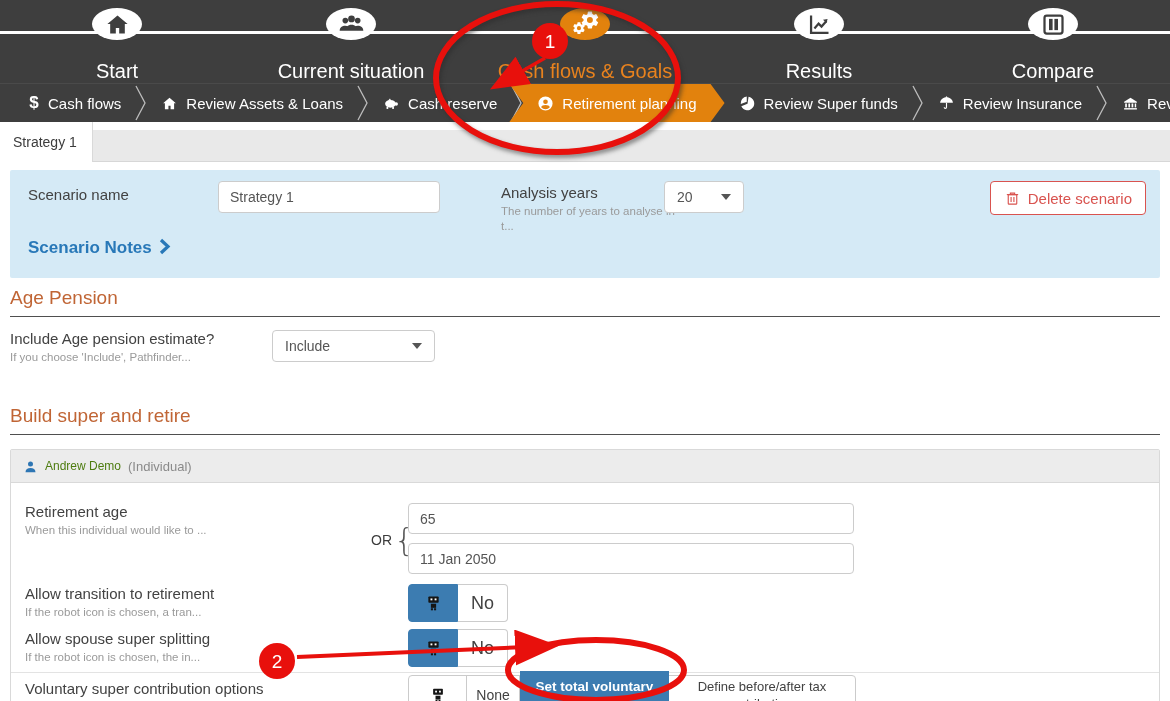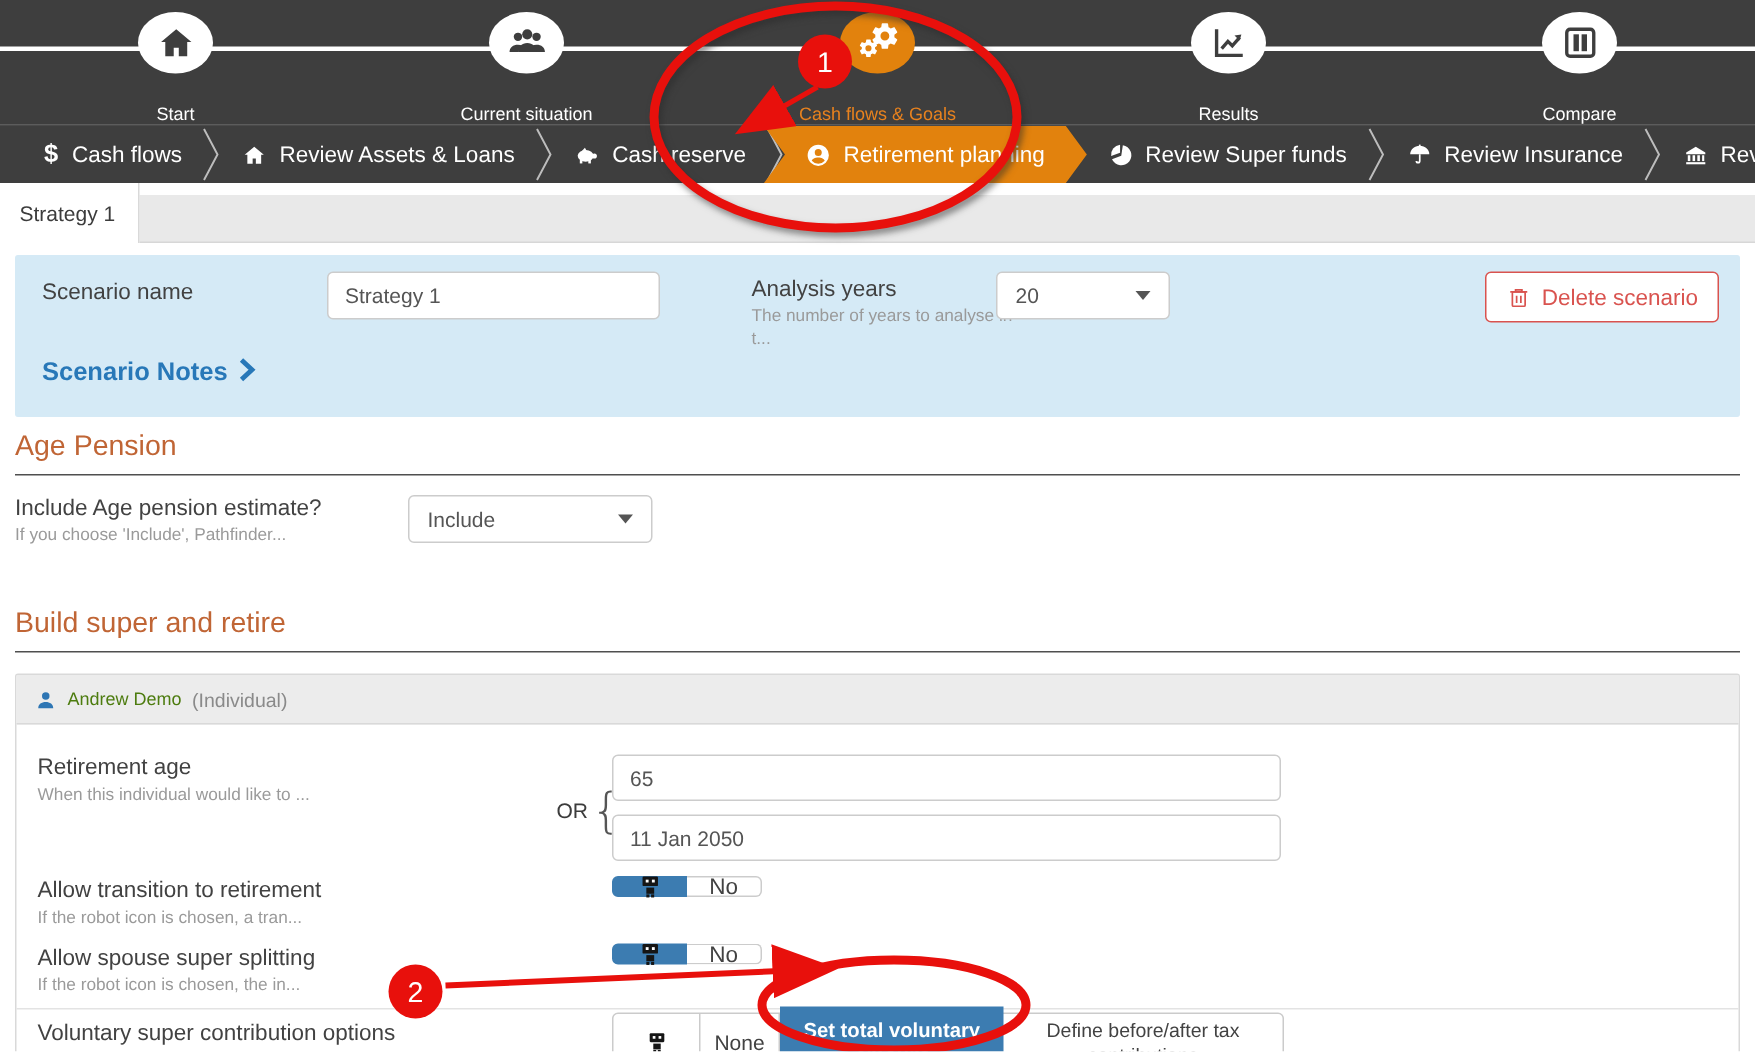--- a/index.html
+++ b/index.html
@@ -26,21 +26,21 @@
   .steps { position: relative; display: flex; height: 100%; }
   .step { flex: 1; display: flex; flex-direction: column; align-items: center; cursor: pointer; }
   .step .circle {
     margin-top: 8px;
     width: 50px; height: 50px; border-radius: 50%;
     background: #fff;
     display: flex; align-items: center; justify-content: center;
     position: relative; z-index: 1;
   }
   .step .circle svg { width: 27px; height: 27px; }
-  .step .step-label { margin-top: 20px; font-size: 12px; color: #fff; }
+  .step .step-label { margin-top: 20px; font-size: 20px; color: #fff; }
   .step.active .circle { background: #E2820D; }
   .step.active .step-label { color: #E8821E; }
 
   
   .subnav {
     position: relative;
     height: 39px;
     background: #3E3E3E;
     display: flex; align-items: stretch;
     padding-left: 14px;
@@ -99,21 +99,21 @@
   .selectbox {
     display: flex; align-items: center; justify-content: space-between;
     background: #fff; border: 1px solid #CCC; border-radius: 4px;
     height: 32px; padding: 0 12px; font-size: 14px; color: #555; cursor: pointer;
   }
   .caret-down {
     width: 0; height: 0;
     border-left: 5px solid transparent; border-right: 5px solid transparent;
     border-top: 6px solid #555;
   }
-  .years-select { position: absolute; left: 654px; top: 11px; width: 116px; }
+  .years-select { position: absolute; left: 654px; top: 11px; width: 80px; }
   .panel-buttons { position: absolute; right: 14px; top: 11px; display: flex; gap: 9px; }
   .btn-outline {
     display: flex; align-items: center; gap: 7px;
     height: 34px; padding: 0 13px;
     background: #fff; border-radius: 4px; font-size: 15px; cursor: pointer;
     font-family: "Liberation Sans", sans-serif;
   }
   .btn-green { border: 1px solid #3A9E3A; color: #3A9E3A; }
   .btn-red { border: 1px solid #D9534F; color: #D9534F; }
   .btn-outline svg { width: 17px; height: 17px; }
@@ -160,23 +160,23 @@
   }
   .or-group {
     position: absolute; left: 360px; top: 38px;
     display: flex; align-items: center; gap: 2px; color: #3C3C3C;
   }
   .or-word { font-size: 14px; }
   .or-brace { font-size: 32px; font-weight: 300; color: #555; font-family: "DejaVu Sans", sans-serif; }
 
   .toggle { display: flex; }
   .toggle-seg {
-    width: 50px; height: 14px;
+    width: 50px; height: 38px;
     display: flex; align-items: center; justify-content: center;
-    font-size: 15px; cursor: pointer;
+    font-size: 18px; cursor: pointer;
   }
   .toggle-seg svg { width: 19px; height: 21px; }
   .seg-on { background: #3C7CB1; border: 1px solid #3C7CB1; border-radius: 4px 0 0 4px; }
   .seg-off { background: #fff; border: 1px solid #CCC; border-left: none; border-radius: 0 4px 4px 0; color: #424242; }
 
   .card-divider { position: absolute; left: 0; right: 0; top: 189px; border-top: 1px solid #E3E3E3; }
 
   .btn-group {
     position: absolute; left: 397px; top: 192px;
     display: flex; align-items: center;

